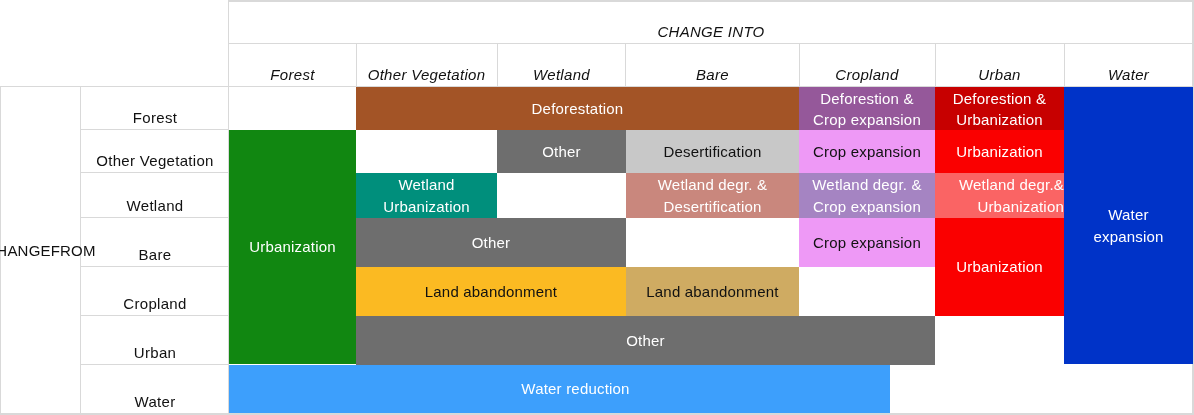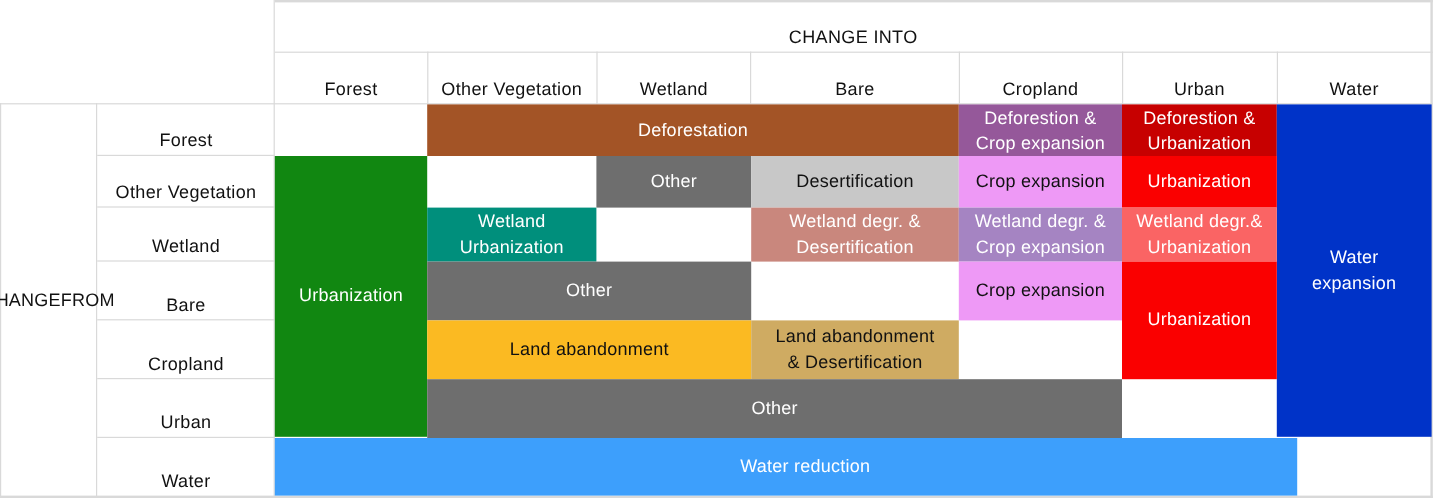--- a/index.html
+++ b/index.html
@@ -1,18 +1,18 @@
 <!DOCTYPE html>
 <html><head>
 <meta charset="utf-8">
 <style>
   html,body{margin:0;padding:0;background:#fff;}
   body{width:1194px;height:415px;position:relative;overflow:hidden;font-family:"Liberation Sans",sans-serif;}
   .line{position:absolute;background:#d9d9d9;}
-  .hdr{position:absolute;display:flex;align-items:flex-end;justify-content:center;color:#111;font-size:15px;padding-bottom:3px;box-sizing:border-box;text-align:left;letter-spacing:0.3px;}
+  .hdr{position:absolute;display:flex;align-items:flex-end;justify-content:center;color:#111;font-size:15px;padding-bottom:3px;box-sizing:border-box;text-align:left;letter-spacing:0.3px;font-style:italic;}
   .rowlbl{position:absolute;display:flex;align-items:flex-end;justify-content:center;color:#111;font-size:15px;padding-bottom:3px;box-sizing:border-box;letter-spacing:0.3px;}
   .cell{position:absolute;display:flex;align-items:center;justify-content:center;text-align:center;font-size:15px;line-height:22px;box-sizing:border-box;letter-spacing:0.2px;}
   .w{color:#fff;}
   .d{color:#111;}
 </style>
 </head>
 <body>
 
 <div class="line" style="left:229px;top:0;width:965px;height:2px;"></div>
 <div class="line" style="left:229px;top:43px;width:965px;height:1px;"></div>
@@ -94,42 +94,41 @@
     <span>Urbanization</span>
   </div>
 <div class="cell w" style="left:626px;top:173px;width:173px;height:45px;background:#c9877d;flex-direction:column;">
     <span>Wetland degr. &amp;</span>
     <span>Desertification</span>
   </div>
 <div class="cell w" style="left:799px;top:173px;width:136px;height:45px;background:#a584c2;flex-direction:column;">
     <span>Wetland degr. &amp;</span>
     <span>Crop expansion</span>
   </div>
-<div class="cell w" style="left:935px;top:173px;width:129px;height:45px;background:#fa6464;flex-direction:column;">
+<div class="cell w" style="left:935px;top:173px;width:129px;height:45px;background:#fa6464;flex-direction:column;align-items:flex-end;">
     <span>Wetland degr.&amp;</span>
     <span>Urbanization</span>
   </div>
 
 <div class="cell w" style="left:356px;top:218px;width:270px;height:49px;background:#6e6e6e;">
     <span>Other</span>
   </div>
 <div class="cell d" style="left:799px;top:218px;width:136px;height:49px;background:#ee99f6;">
     <span>Crop expansion</span>
   </div>
 <div class="cell w" style="left:935px;top:218px;width:129px;height:98px;background:#fa0000;">
     <span>Urbanization</span>
   </div>
 
 <div class="cell d" style="left:356px;top:267px;width:270px;height:49px;background:#fbba22;">
     <span>Land abandonment</span>
   </div>
 <div class="cell d" style="left:626px;top:267px;width:173px;height:49px;background:#cfab62;flex-direction:column;">
     <span>Land abandonment</span>
-    <span>&amp; Desertification</span>
   </div>
 
 <div class="cell w" style="left:356px;top:316px;width:579px;height:49px;background:#6e6e6e;">
     <span>Other</span>
   </div>
 
-<div class="cell w" style="left:229px;top:365px;width:852px;height:48px;background:#3d9ffc;padding-left:32px;">
+<div class="cell w" style="left:229px;top:365px;width:661px;height:48px;background:#3d9ffc;padding-left:32px;">
     <span>Water reduction</span>
   </div>
 
 </body></html>

